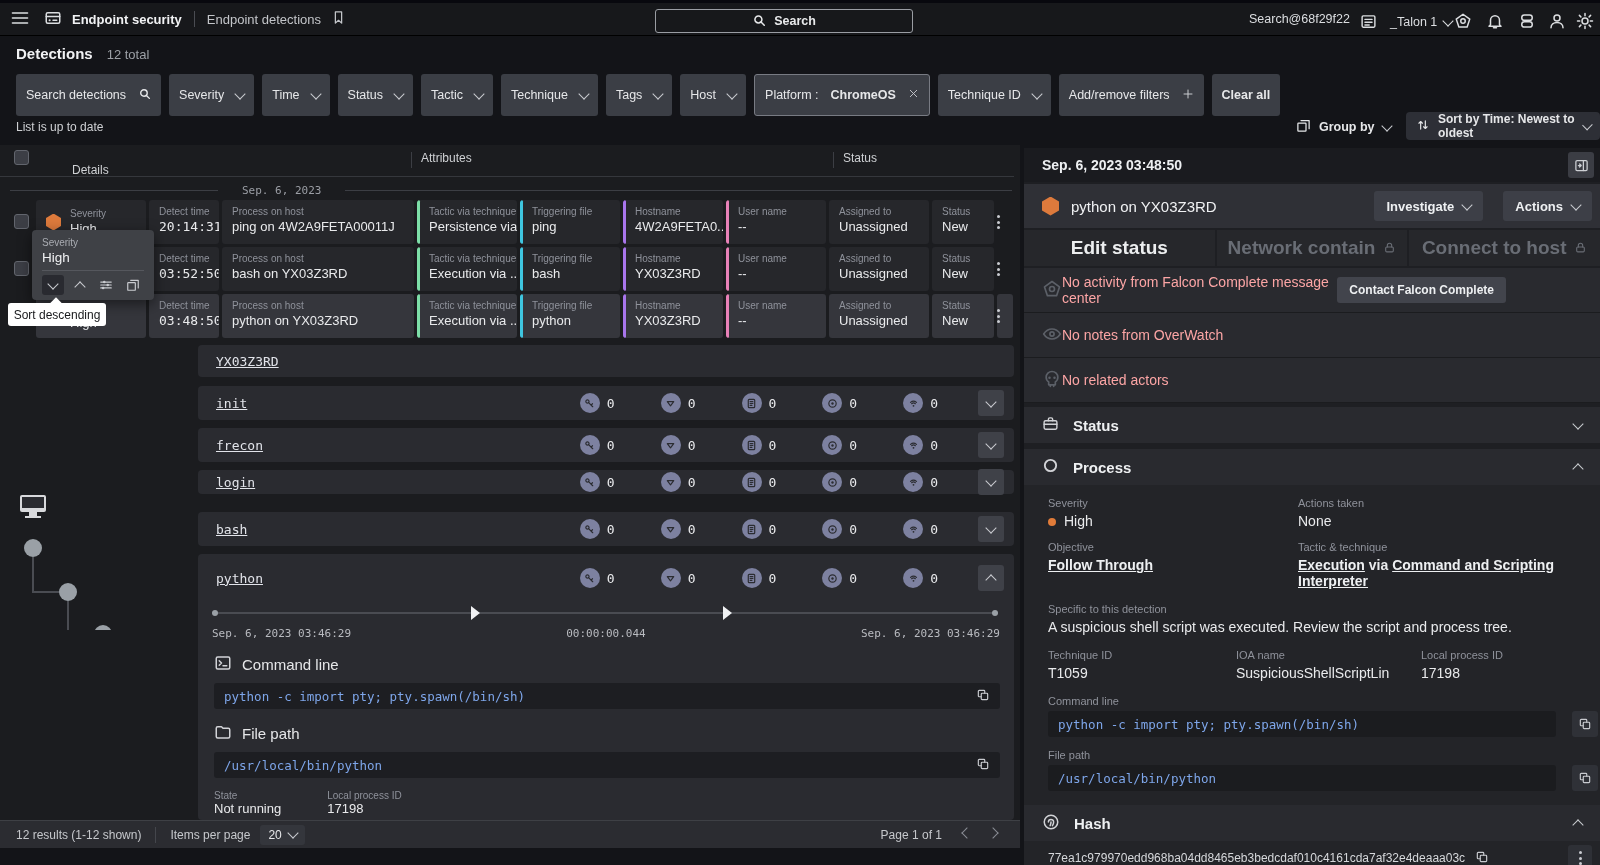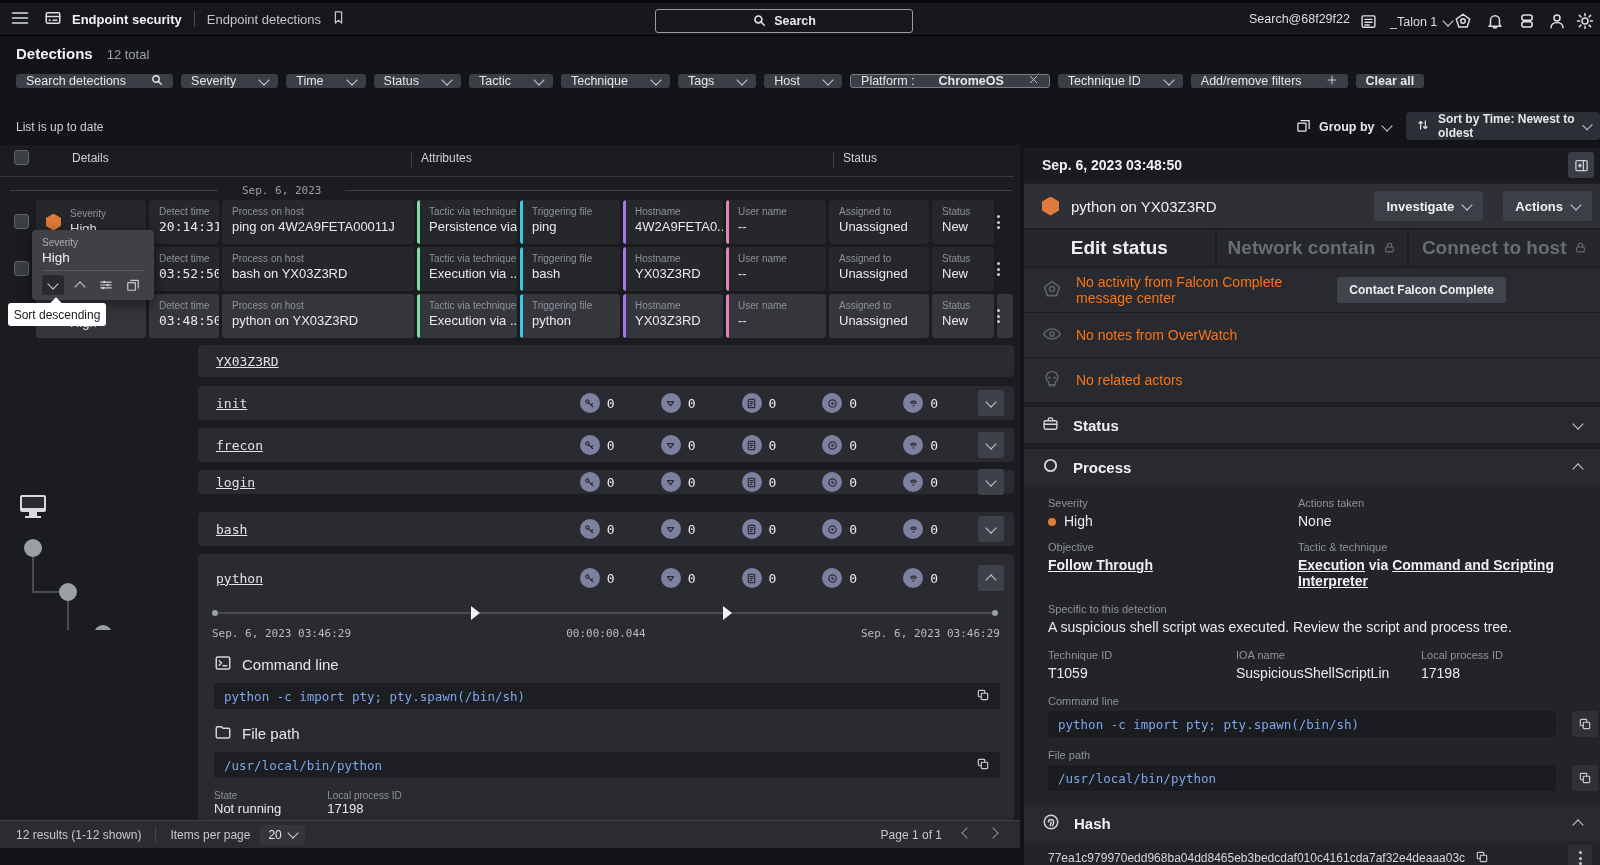--- a/index.html
+++ b/index.html
@@ -25,21 +25,21 @@
   .crumb{font-size:13px;color:#c3c5c9}
   .gsearch{position:absolute;left:655px;top:6px;width:256px;height:22px;border:1px solid #9a9da3;border-radius:3px;
            display:flex;align-items:center;justify-content:center;gap:8px;color:#e8e9eb;font-weight:bold;font-size:12.5px}
   .tbic{color:#dcdee1}
   
   .pagehead{position:absolute;left:16px;top:45px;display:flex;align-items:baseline;gap:14px}
   .ptitle{font-weight:bold;font-size:15px;color:#f0f1f3}
   .ptotal{font-size:13px;color:#9ca0a6}
   
   .filterbar{position:absolute;left:16px;top:74px;height:26px;display:flex;gap:8px}
-  .chip{height:14px;background:#3b3e45;border-radius:3px;display:flex;align-items:center;gap:24px;padding:0 10px;
+  .chip{height:42px;background:#3b3e45;border-radius:3px;display:flex;align-items:center;gap:12px;padding:0 10px;
         font-size:12.5px;color:#e6e7e9;box-sizing:border-box;white-space:nowrap}
   .chip .cv{color:#c9cbd0}
   .chip.bordered{border:1px solid #787b83}
   
   .toolrow{position:absolute;left:0;top:112px;width:1600px;height:30px}
   .liststatus{position:absolute;left:16px;top:8px;font-size:12px;color:#cfd1d4}
   .groupby{position:absolute;left:1296px;top:2px;height:26px;display:flex;align-items:center;gap:8px;font-weight:bold;font-size:12.5px;color:#e6e7e9}
   .sortbtn{position:absolute;left:1406px;top:0;height:28px;background:#2d2f36;border-radius:4px;display:flex;align-items:center;gap:8px;
            padding:0 10px;font-weight:bold;font-size:12px;color:#e6e7e9}
   
@@ -94,21 +94,21 @@
   .pts{height:34px;display:flex;align-items:center;padding:0 6px 0 18px;font-weight:bold;font-size:14px;color:#eef0f2;background:#1a1b1f}
   .collbtn{margin-left:auto;width:26px;height:26px;background:#3b3d44;border-radius:3px;display:flex;align-items:center;justify-content:center;color:#cdd0d4}
   .ptl{height:44px;background:#2f3036;display:flex;align-items:center;gap:12px;padding:0 8px 0 18px;margin-top:2px}
   .ptltext{font-size:15px;color:#f0f1f3}
   .pbtn{height:30px;background:#3d3f47;border-radius:3px;display:flex;align-items:center;gap:9px;padding:0 12px;font-weight:bold;font-size:13px;color:#eef0f2}
   .ptabs{height:36px;display:flex;gap:2px;margin-top:2px}
   .ptab{flex:1;background:#26272b;display:flex;align-items:center;justify-content:center;gap:8px;font-weight:bold;font-size:19px;color:#696d75}
   .ptab.on{color:#eceeef}
   .pnotice{height:44px;background:#292a2f;border-bottom:1px solid #1b1c1f;display:flex;align-items:center;padding:0 18px}
   .pnic{color:#5c6068}
-  .pntext{font-size:14px;color:#f97316;margin-left:14px}
+  .pntext{font-size:14px;color:#fca5a5;}
   .pnbtn{margin-left:auto;margin-right:76px;height:26px;background:#42444c;border-radius:3px;display:flex;align-items:center;padding:0 12px;
          font-weight:bold;font-size:12px;color:#eef0f2;white-space:nowrap}
   .psec{height:36px;background:#292a2f;display:flex;align-items:center;padding:0 18px;color:#d2d3d7}
   .psec .t{font-weight:bold;font-size:15px;color:#eef0f2;margin-left:14px}
   .psec .cv{margin-left:auto;color:#c9ccd1}
   .pbody{background:#232428;padding:12px 0 14px 24px}
   .fl{font-size:11px;color:#8f929b;margin-bottom:4px}
   .fv{font-size:14px;color:#e9eaec}
   .frow{display:flex}
   .fcol1{width:250px;flex:none}
@@ -370,21 +370,21 @@
           </svg></span>
       <span>Sort by Time: Newest to oldest</span>
         <i class="cv" style="color:#c9cbd0"></i>
     </div>
   </div>
 
   <div class="listarea">
 
     <div class="thead">
       <span class="cb abs" style="left:14px;top:0"></span>
-      <span class="abs" style="left:72px;top:1px">Details</span>
+      <span class="abs" style="left:72px;top:13px">Details</span>
       <span class="hdiv" style="left:411px"></span>
       <span class="abs" style="left:421px;top:1px">Attributes</span>
       <span class="hdiv" style="left:833px"></span>
       <span class="abs" style="left:843px;top:1px">Status</span>
     </div>
 
     <div class="daterow">
       <span class="dline" style="width:208px"></span>
       <span class="datetxt mono">Sep. 6, 2023</span>
       <span class="dline" style="flex:1"></span>

